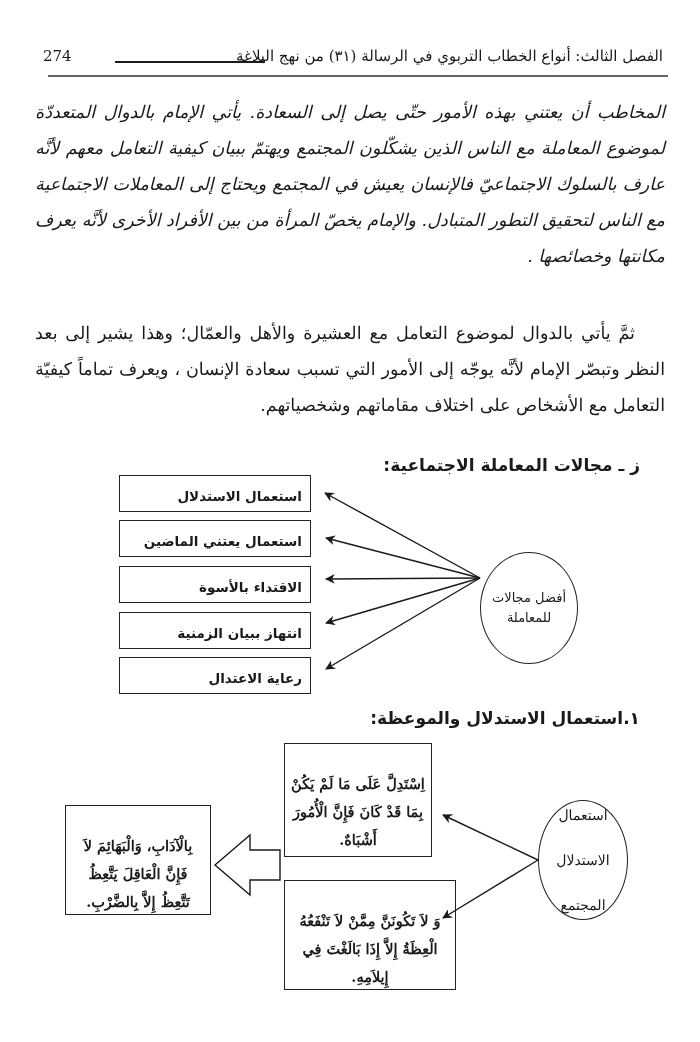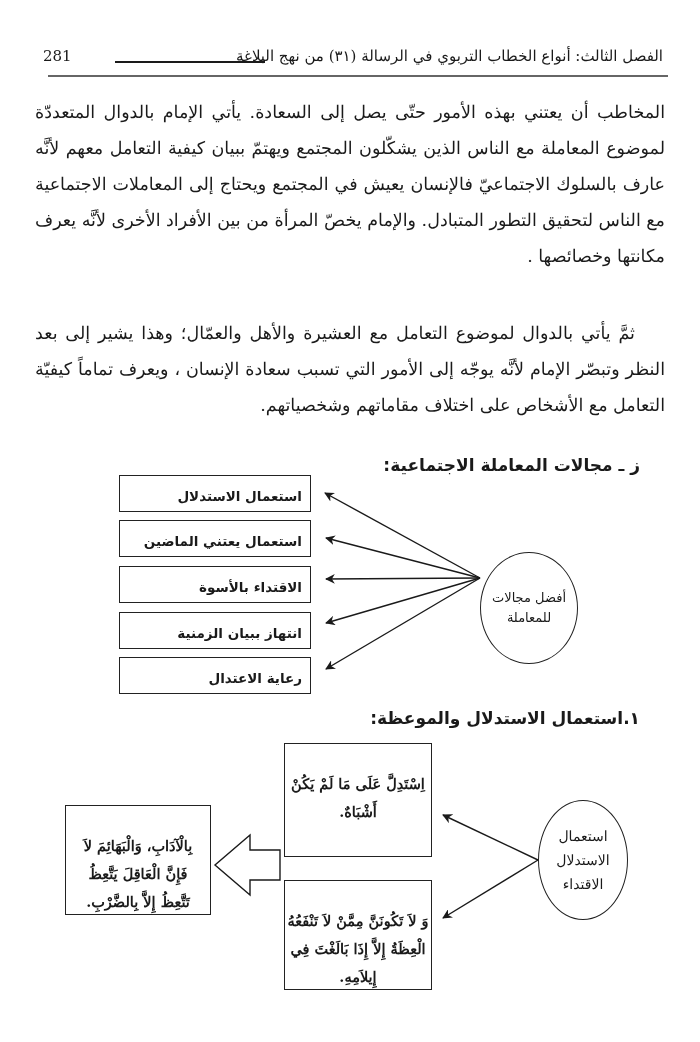--- a/index.html
+++ b/index.html
@@ -6,48 +6,48 @@
     html, body { width: 700px; height: 1042px; background: #ffffff; overflow: hidden; }
     body { position: relative; font-family: "DejaVu Serif", "Liberation Serif", serif; color: #1a1a1a; }
 
     .header { position: absolute; left: 35px; top: 45px; width: 630px; height: 28px; direction: rtl; }
     .header-title { position: absolute; right: 2px; top: 2px; font-size: 15px; white-space: nowrap; }
     .header-rule { position: absolute; left: 80px; top: 16px; width: 150px; height: 2px; background: #1a1a1a; }
     .header-page { position: absolute; left: 8px; top: 2px; font-size: 15px; direction: rtl; }
     .header-line { position: absolute; left: 48px; top: 75px; width: 620px; height: 2px; background: #666; }
 
     .para { position: absolute; right: 35px; width: 630px; direction: rtl; text-align: justify; text-align-last: right; font-size: 17.5px; line-height: 36px; }
-    .p1 { top: 94px; }
+    .p1 { top: 94px; font-style: italic; }
     .p2 { top: 315px; text-indent: 30px; }
 
     .section-title { position: absolute; right: 60px; direction: rtl; font-family: "DejaVu Sans", "Liberation Sans", sans-serif; font-weight: bold; font-size: 17px; }
     .st1 { top: 455px; }
     .st2 { top: 708px; }
 
     .box { position: absolute; border: 1.5px solid #222; background: #fff; direction: rtl; }
     .item-box { left: 119px; width: 192px; height: 37px; font-family: "DejaVu Sans", "Liberation Sans", sans-serif; font-weight: bold; font-size: 13.5px; padding: 12px 8px 0 0; text-align: right; }
 
     .circle { position: absolute; border: 1.5px solid #222; border-radius: 50%; display: flex; flex-direction: column; align-items: center; justify-content: center; direction: rtl; text-align: center; }
     .c1 { left: 480px; top: 552px; width: 98px; height: 112px; font-family: "DejaVu Sans", "Liberation Sans", sans-serif; font-size: 13px; line-height: 20px; }
-    .c2 { left: 538px; top: 800px; width: 90px; height: 120px; font-size: 14px; line-height: 24px; }
+    .c2 { left: 538px; top: 800px; width: 90px; height: 120px; font-size: 14px; line-height: 24px; gap: 21px; }
 
     .quote-box { font-weight: bold; font-size: 14.5px; line-height: 28px; text-align: center; padding-top: 26px; }
     .q1 { left: 284px; top: 743px; width: 148px; height: 114px; }
-    .q2 { left: 284px; top: 880px; width: 148px; height: 110px; }
+    .q2 { left: 284px; top: 880px; width: 172px; height: 110px; }
     .q3 { left: 65px; top: 805px; width: 146px; height: 110px; }
 
     svg.overlay { position: absolute; left: 0; top: 0; width: 700px; height: 1042px; pointer-events: none; }
   </style>
 </head>
 <body>
 
 <div class="header">
   <span class="header-title">الفصل الثالث: أنواع الخطاب التربوي في الرسالة (٣١) من نهج البلاغة</span>
   <span class="header-rule"></span>
-  <span class="header-page">281</span>
+  <span class="header-page">274</span>
 </div>
 <div class="header-line"></div>
 
 <p class="para p1">المخاطب أن يعتني بهذه الأمور حتّى يصل إلى السعادة. يأتي الإمام بالدوال المتعددّة لموضوع المعاملة مع الناس الذين يشكّلون المجتمع ويهتمّ ببيان كيفية التعامل معهم لأنَّه عارف بالسلوك الاجتماعيّ فالإنسان يعيش في المجتمع ويحتاج إلى المعاملات الاجتماعية مع الناس لتحقيق التطور المتبادل. والإمام يخصّ المرأة من بين الأفراد الأخرى لأنَّه يعرف مكانتها وخصائصها .</p>
 <p class="para p2">ثمَّ يأتي بالدوال لموضوع التعامل مع العشيرة والأهل والعمّال؛ وهذا يشير إلى بعد النظر وتبصّر الإمام لأنَّه يوجّه إلى الأمور التي تسبب سعادة الإنسان ، ويعرف تماماً كيفيّة التعامل مع الأشخاص على اختلاف مقاماتهم وشخصياتهم.</p>
 
 <div class="section-title st1">ز ـ مجالات المعاملة الاجتماعية:</div>
 
 <div class="box item-box" style="top:475px">استعمال الاستدلال</div>
 <div class="box item-box" style="top:520px">استعمال يعتني الماضين</div>
@@ -57,39 +57,40 @@
 
 <div class="circle c1">
   <span>أفضل مجالات</span>
   <span>للمعاملة</span>
 </div>
 
 <div class="section-title st2">١.استعمال الاستدلال والموعظة:</div>
 
 <div class="box quote-box q1">
   <div>اِسْتَدِلَّ عَلَى مَا لَمْ يَكُنْ</div>
+  <div>بِمَا قَدْ كَانَ  فَإِنَّ الْأُمُورَ</div>
   <div>أَشْبَاهٌ.</div>
 </div>
 
 <div class="box quote-box q2">
   <div>وَ لاَ تَكُونَنَّ مِمَّنْ لاَ تَنْفَعُهُ</div>
   <div>الْعِظَةُ إِلاَّ إِذَا بَالَغْتَ فِي</div>
   <div>إِيلاَمِهِ.</div>
 </div>
 
 <div class="box quote-box q3">
   <div>بِالْآدَابِ، وَالْبَهَائِمَ لاَ</div>
   <div>فَإِنَّ الْعَاقِلَ يَتَّعِظُ</div>
   <div>تَتَّعِظُ إِلاَّ بِالضَّرْبِ.</div>
 </div>
 
 <div class="circle c2">
   <span>استعمال</span>
   <span>الاستدلال</span>
-  <span>الاقتداء</span>
+  <span>المجتمع</span>
 </div>
 
 <svg class="overlay" viewBox="0 0 700 1042">
   <defs>
     <marker id="ah" viewBox="0 0 10 10" refX="9" refY="5" markerWidth="7" markerHeight="7" orient="auto-start-reverse">
       <path d="M0,0 L10,5 L0,10 L3,5 z" fill="#1a1a1a"></path>
     </marker>
   </defs>
   <g stroke="#1a1a1a" stroke-width="1.4" fill="none">
     <line x1="480" y1="578" x2="325" y2="493" marker-end="url(#ah)"></line>

